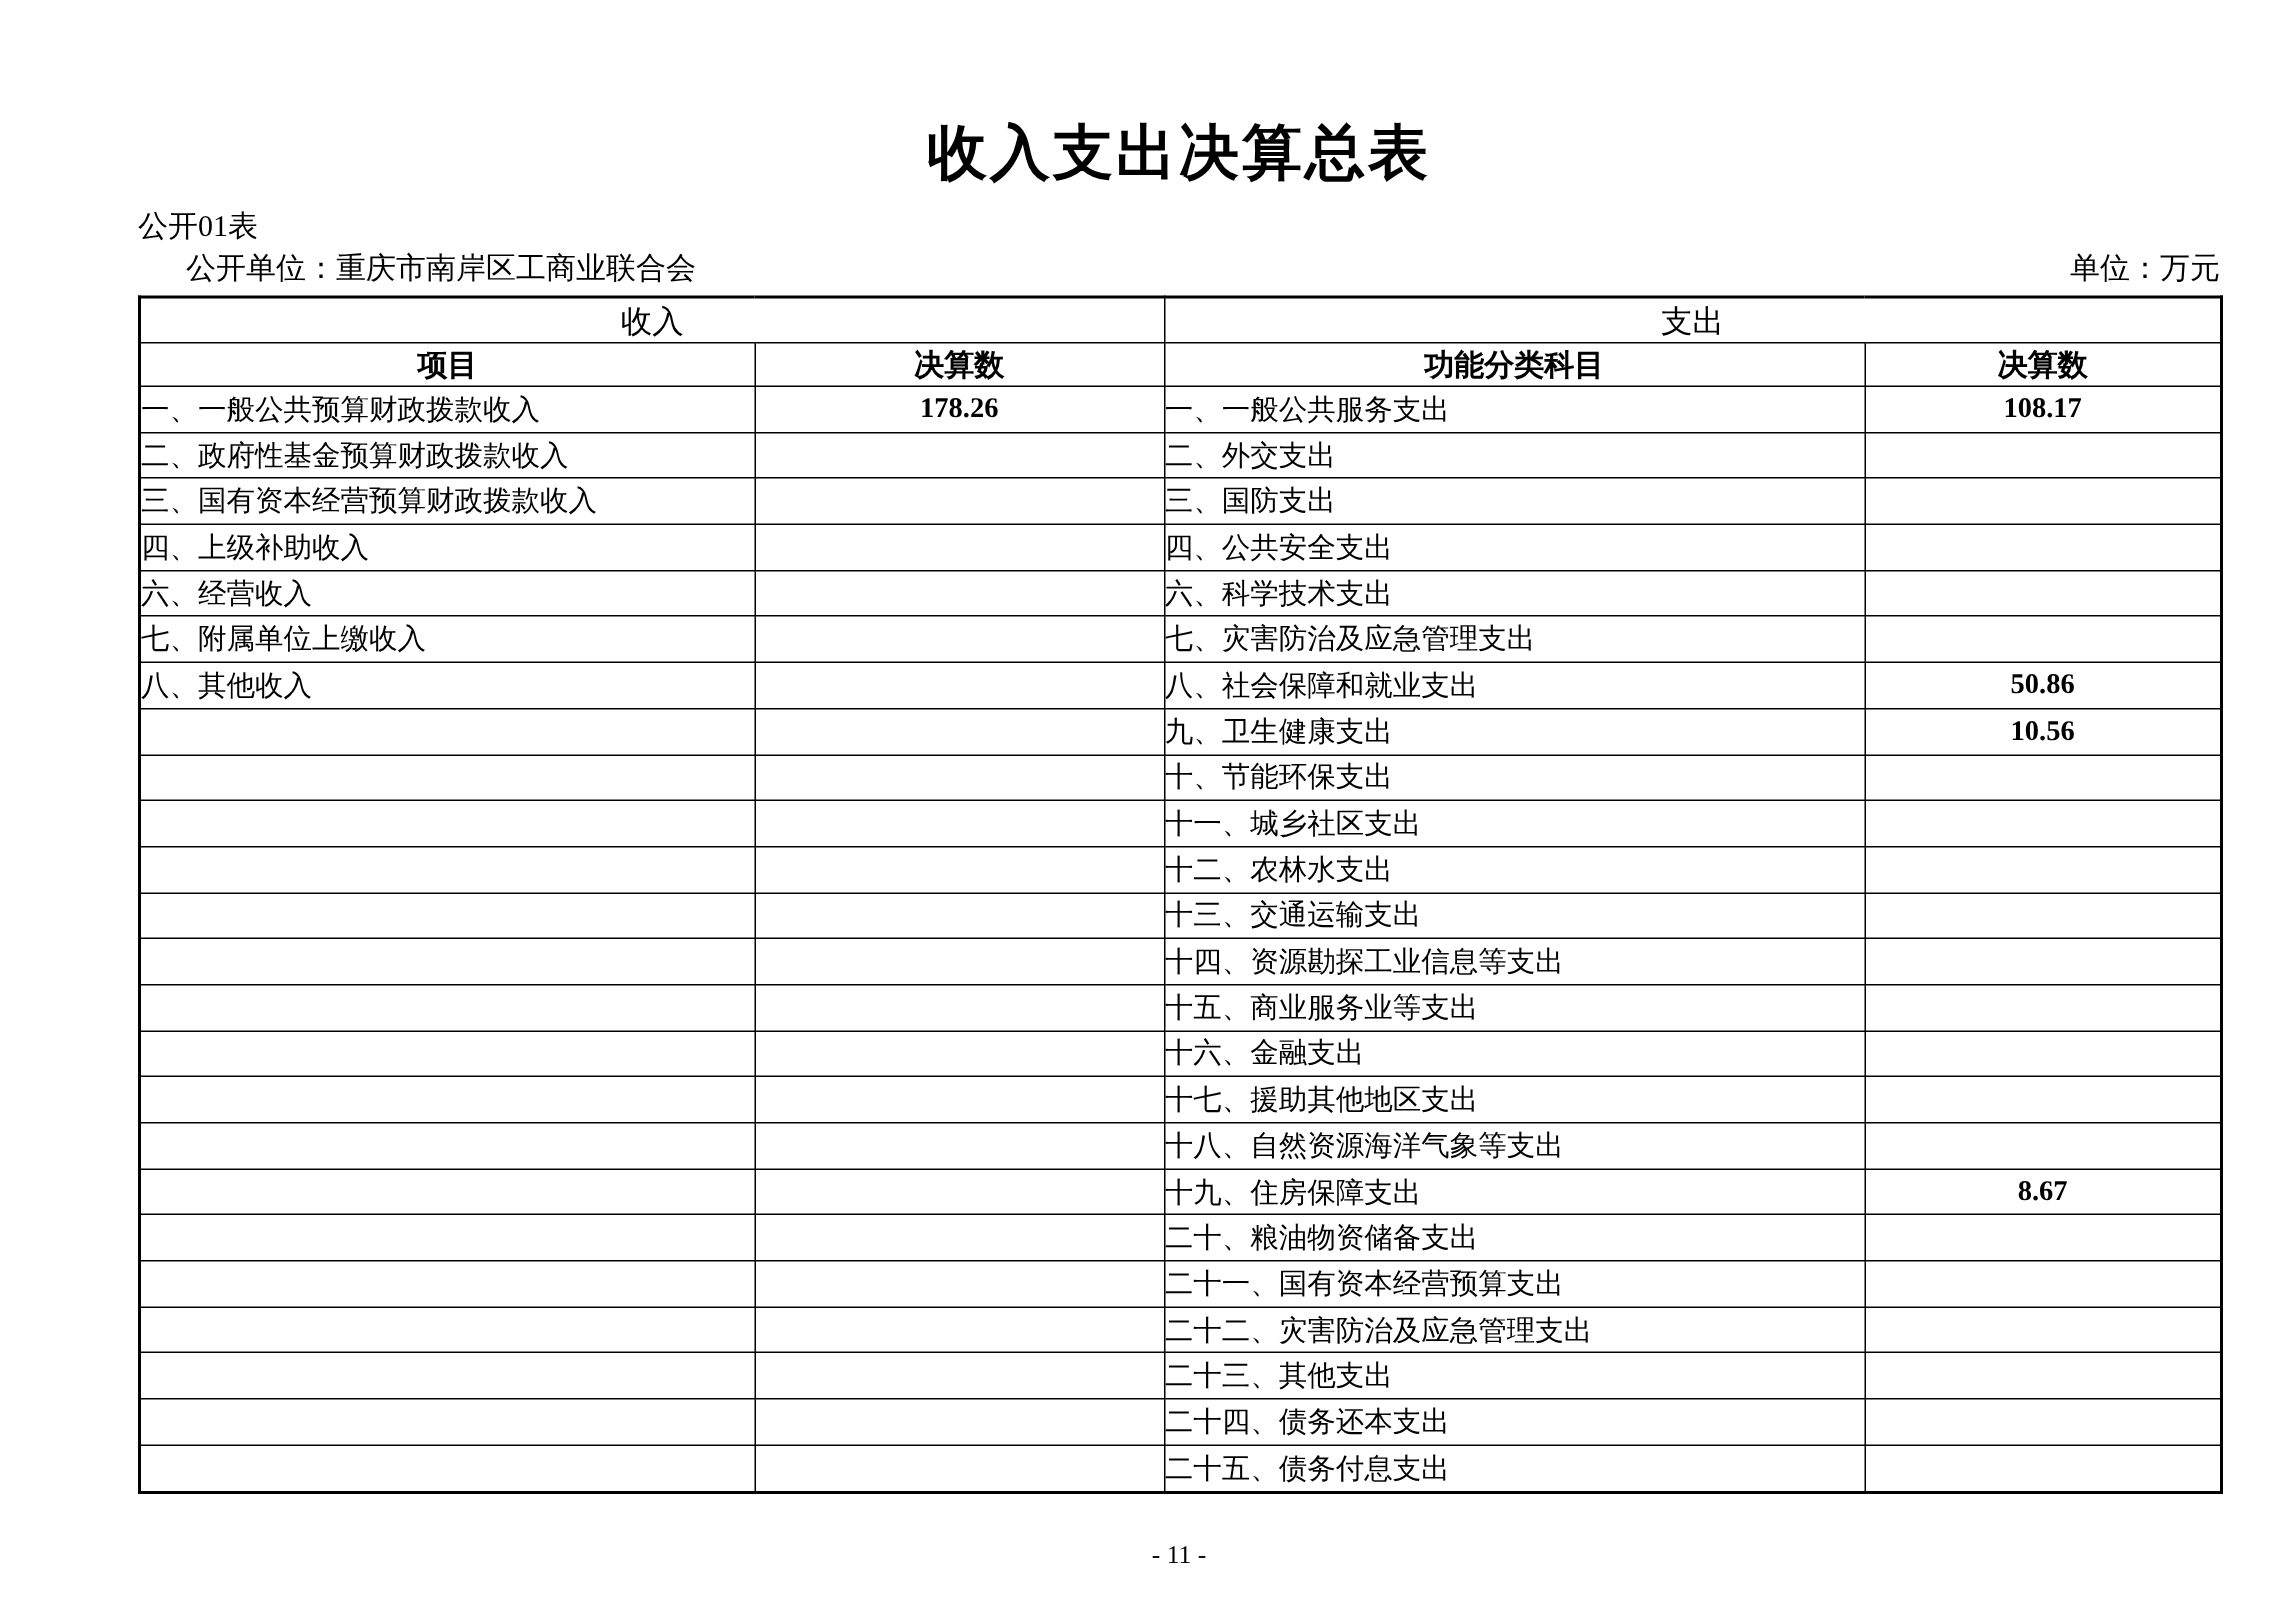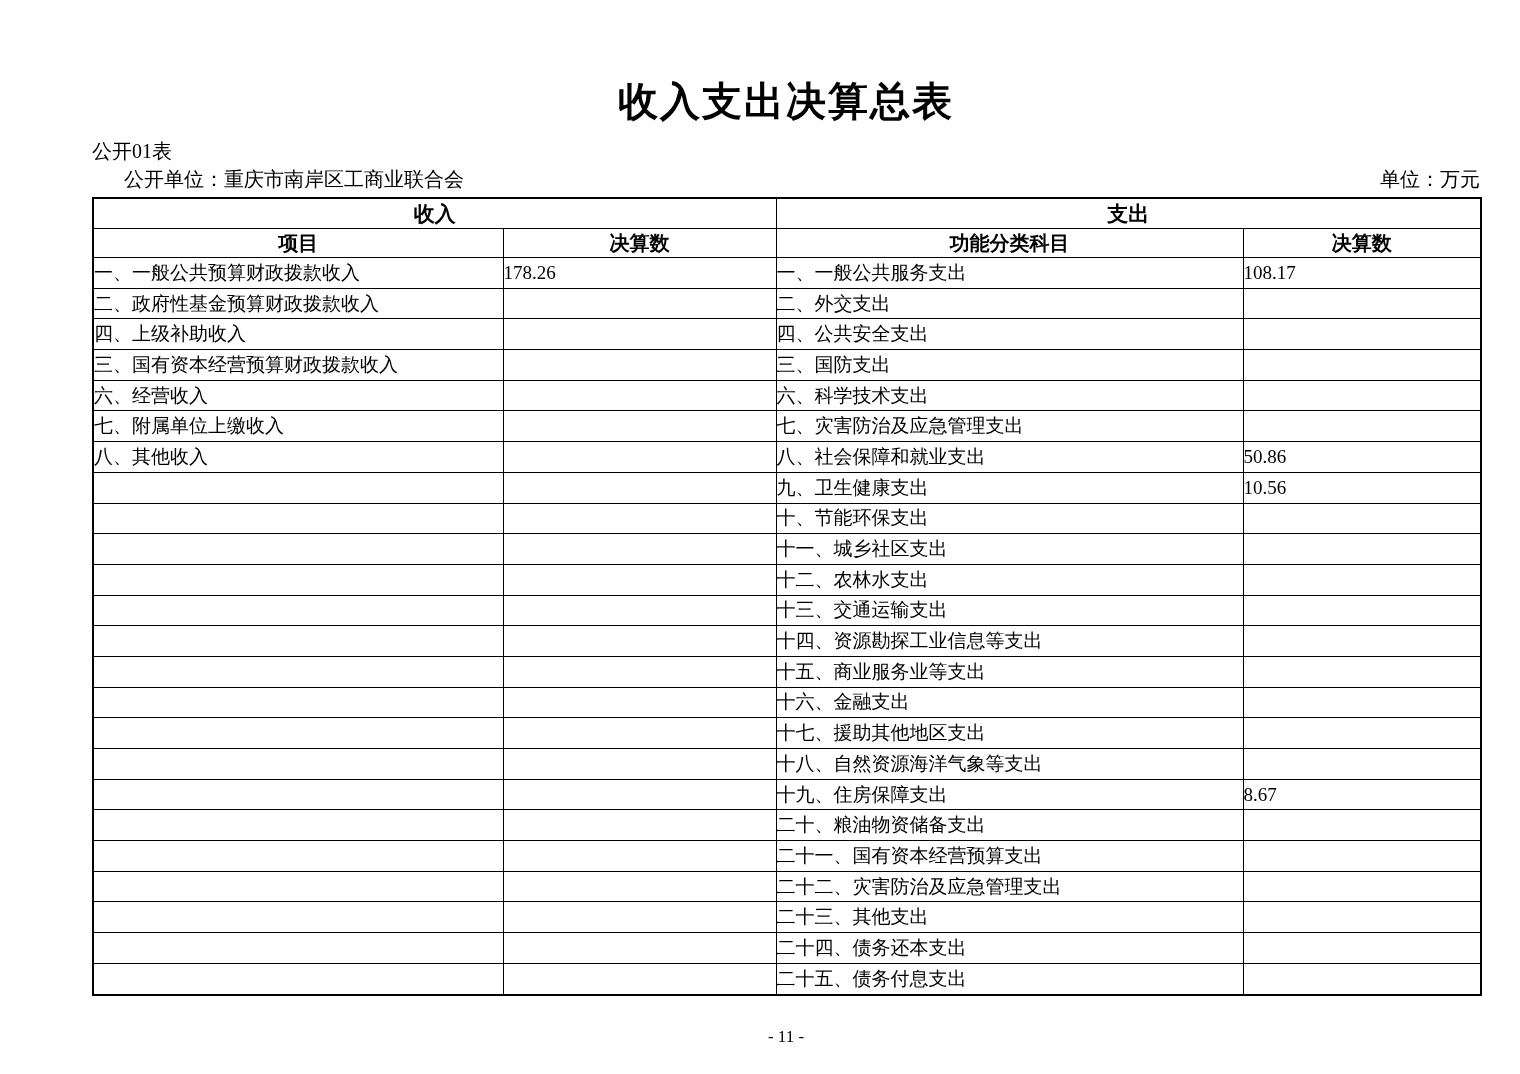--- a/index.html
+++ b/index.html
@@ -54,37 +54,37 @@
   table.budget th, table.budget td {
     border: 1px solid #000000;
     padding: 0;
     overflow: hidden;
     white-space: nowrap;
     vertical-align: middle;
   }
   tr.section-row th {
     height: 29px;
     font-size: 21px;
-    font-weight: bold;
+    font-weight: normal;
     text-align: center;
     margin-top: 18px;
   }
   tr.col-row th {
     height: 28px;
     font-size: 20px;
     font-weight: bold;
     text-align: center;
   }
   tbody td {
     height: 29.7px;
     font-size: 19px;
     font-weight: normal;
   }
   td.item  { text-align: left;  padding-left: 4px; }
-  td.amount{ text-align: left; padding-right: 9px; }
+  td.amount{ text-align: center; padding-right: 9px; font-weight: bold; }
   .page-number {
     position: absolute;
     top: 1027px;
     left: 92px;
     width: 1388px;
     text-align: center;
     font-size: 17px;
   }
 </style>
 </head>
@@ -127,29 +127,29 @@
           <td class="item">一、一般公共服务支出</td>
           <td class="amount">108.17</td>
         </tr>
         <tr>
           <td class="item">二、政府性基金预算财政拨款收入</td>
           <td class="amount"></td>
           <td class="item">二、外交支出</td>
           <td class="amount"></td>
         </tr>
         <tr>
+          <td class="item">三、国有资本经营预算财政拨款收入</td>
+          <td class="amount"></td>
+          <td class="item">三、国防支出</td>
+          <td class="amount"></td>
+        </tr>
+        <tr>
           <td class="item">四、上级补助收入</td>
           <td class="amount"></td>
           <td class="item">四、公共安全支出</td>
-          <td class="amount"></td>
-        </tr>
-        <tr>
-          <td class="item">三、国有资本经营预算财政拨款收入</td>
-          <td class="amount"></td>
-          <td class="item">三、国防支出</td>
           <td class="amount"></td>
         </tr>
         <tr>
           <td class="item">六、经营收入</td>
           <td class="amount"></td>
           <td class="item">六、科学技术支出</td>
           <td class="amount"></td>
         </tr>
         <tr>
           <td class="item">七、附属单位上缴收入</td>

